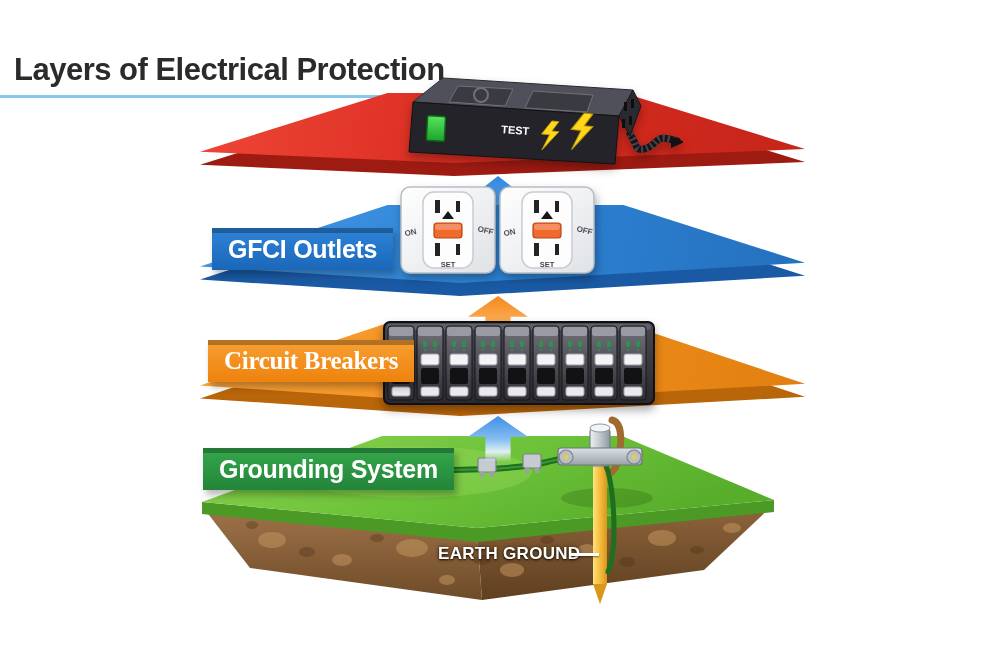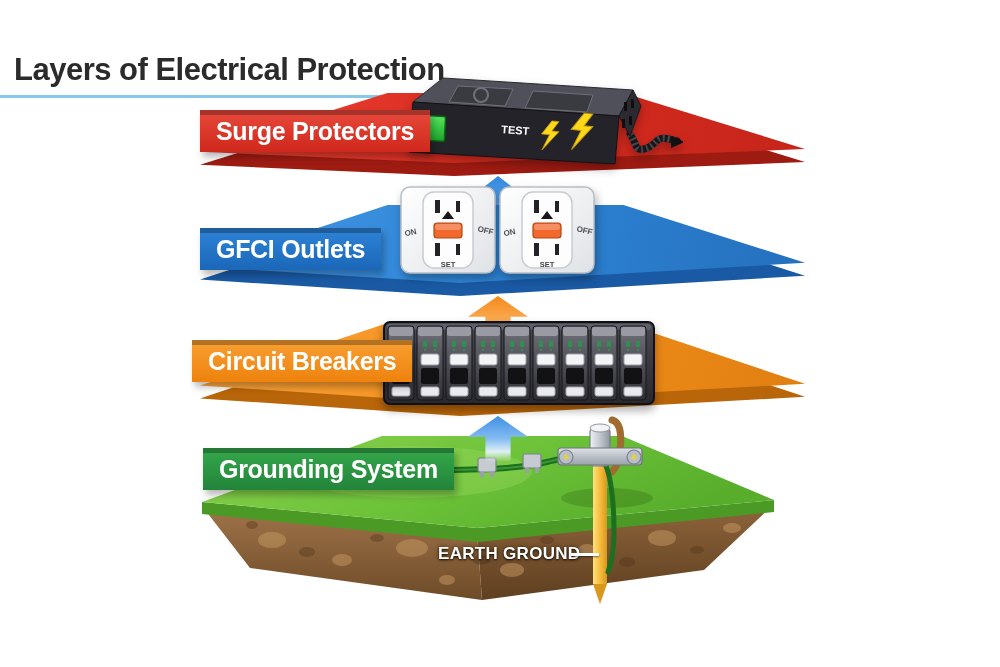--- a/index.html
+++ b/index.html
@@ -27,22 +27,22 @@
   .pf-orange-face{top:0;height:80px;
      background:linear-gradient(100deg,#f9a43c 0%,#f5911e 45%,#e07f10 100%);
      clip-path:polygon(0 78%,31% 0,70% 0,100% 76%,43% 100%);}
   
   .banner{position:absolute;height:42px;display:flex;align-items:center;
           padding:0 16px;color:#fff;font-weight:bold;font-size:25px;letter-spacing:-0.3px;
           z-index:3;box-shadow:3px 5px 7px rgba(0,0,0,.28);white-space:nowrap;}
   .banner::before{content:"";position:absolute;top:0;left:0;right:0;height:5px;
           background:rgba(0,0,0,.28);}
   .banner-red{left:200px;top:110px;background:linear-gradient(180deg,#e84a3c,#cf271c);}
-  .banner-blue{left:200px;top:228px;background:linear-gradient(180deg,#2e84d8,#1b67b8);}
-  .banner-orange{left:192px;top:340px;background:linear-gradient(180deg,#f8a033,#ee820d);}
+  .banner-blue{left:212px;top:228px;background:linear-gradient(180deg,#2e84d8,#1b67b8);}
+  .banner-orange{left:208px;top:340px;background:linear-gradient(180deg,#f8a033,#ee820d);font-family:Liberation Serif, serif;}
   .banner-green{left:203px;top:448px;background:linear-gradient(180deg,#35a84b,#23843a);text-align:right;}
   
   .arrow{position:absolute;left:468px;width:60px;z-index:1;
      clip-path:polygon(50% 0,100% 45%,71% 45%,71% 100%,29% 100%,29% 45%,0 45%);}
   .arrow-1{top:176px;height:52px;
      background:linear-gradient(180deg,#2f86de 0%,#5aa5ec 50%,#b8dcf8 100%);}
   .arrow-2{top:296px;height:46px;
      background:linear-gradient(180deg,#f5891c 0%,#f9a94e 50%,#fcd8a4 100%);}
   .arrow-3{top:416px;height:46px;z-index:2;
      background:linear-gradient(180deg,#3f90e4 0%,#85bcf2 50%,rgba(230,243,252,.95) 78%,rgba(230,243,252,0) 100%);}
@@ -100,23 +100,20 @@
     <rect x="44" y="44" width="18" height="25" rx="2" fill="url(#ledG)" stroke="#0f6618" stroke-width="1.5" transform="rotate(3 53 56)"></rect>
     <text x="118" y="61" font-size="11" font-weight="bold" fill="#ffffff" transform="rotate(4 118 61)">TEST</text>
     <g transform="translate(160,48) rotate(6)">
       <polygon points="9,0 16,0 10,10 17,10 2,30 8,14 0,14" fill="#ffd919" stroke="#c19a08" stroke-width="0.8"></polygon>
     </g>
     <g transform="translate(190,40) rotate(6) scale(1.25)">
       <polygon points="9,0 16,0 10,10 17,10 2,30 8,14 0,14" fill="#ffd919" stroke="#c19a08" stroke-width="0.8"></polygon>
     </g>
   </svg>
 
-  <div class="banner banner-red">
-    <span>Surge Protectors</span>
-  </div>
 
   <div class="platform" style="top:205px;height:91px;">
     <div class="pf pf-blue-thick"></div>
     <div class="pf pf-blue-face"></div>
   </div>
 
   <div class="arrow arrow-2"></div>
 
   <svg class="device dev-gfci1" width="98" height="90" viewBox="0 0 98 90">
     <defs>

